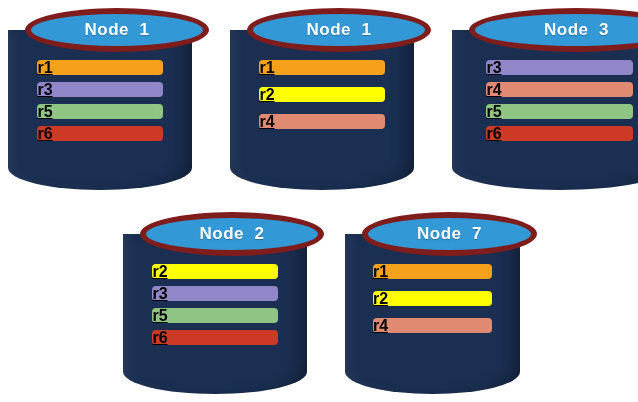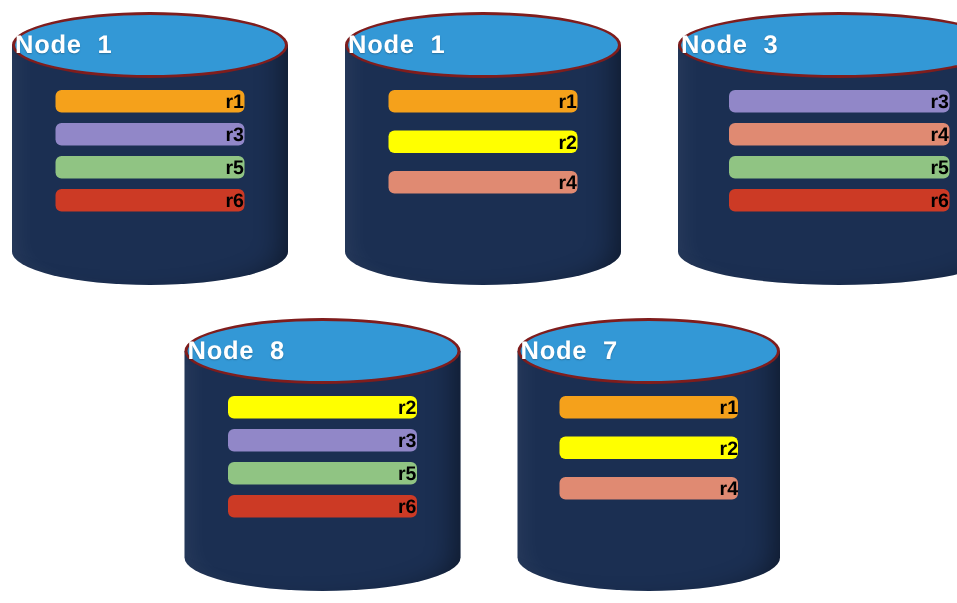--- a/index.html
+++ b/index.html
@@ -28,30 +28,31 @@
     left: 0;
     top: 22px;          
     width: 100%;
     background: #1B2F52;
     border-radius: 0 0 50% 50% / 0 0 14% 14%;
     box-shadow: inset -14px 0 18px -10px rgba(0,0,0,0.45),
                 inset 12px 0 16px -10px rgba(255,255,255,0.07);
   }
   .cyl-top {
     position: absolute;
-    left: 0;
+    left: 17px;
     top: 0;
     width: 100%;
     height: 44px;
     background: #3398D6;
     border-radius: 50%;
-    border: 2px solid #7f1d1d;
+    border: 6px solid #7f1d1d;
     box-sizing: border-box;
     display: flex;
     align-items: center;
+    justify-content: center;
   }
   .node-label {
     color: #ffffff;
     font-weight: bold;
     font-size: 17px;
     letter-spacing: 0.5px;
     white-space: pre;
     text-shadow: 0 1px 1px rgba(0,0,0,0.25);
   }
   .replicas {
@@ -62,26 +63,27 @@
     display: flex;
     flex-direction: column;
     align-items: center;
   }
   .replica {
     width: 68%;
     height: 15px;
     border-radius: 4px;
     display: flex;
     align-items: center;
-    justify-content: flex-end;
-    font-size: 13px;
+    justify-content: flex-start;
+    font-size: 16px;
     font-weight: bold;
     color: #000000;
     line-height: 1;
     box-sizing: border-box;
+    text-decoration: underline;
   }
   .gap4 { margin-bottom: 7px; }
   .gap3 { margin-bottom: 12px; }
 </style>
 </head>
 <body>
 
 <div id="canvas">
     <div class="node" style="left: 8px; top: 8px; width: 184px; height: 204px;">
       <div class="cyl-body" style="height: 160px;"></div>
@@ -136,21 +138,21 @@
           <span>r5</span>
         </div>
         <div class="replica gap4" style="background: rgb(204, 58, 37);">
           <span>r6</span>
         </div>
       </div>
     </div>
     <div class="node" style="left: 123px; top: 212px; width: 184px; height: 204px;">
       <div class="cyl-body" style="height: 160px;"></div>
       <div class="cyl-top">
-        <span class="node-label">Node  8</span>
+        <span class="node-label">Node  2</span>
       </div>
       <div class="replicas">
         <div class="replica gap4" style="background: rgb(255, 255, 0);">
           <span>r2</span>
         </div>
         <div class="replica gap4" style="background: rgb(145, 135, 200);">
           <span>r3</span>
         </div>
         <div class="replica gap4" style="background: rgb(144, 196, 131);">
           <span>r5</span>

